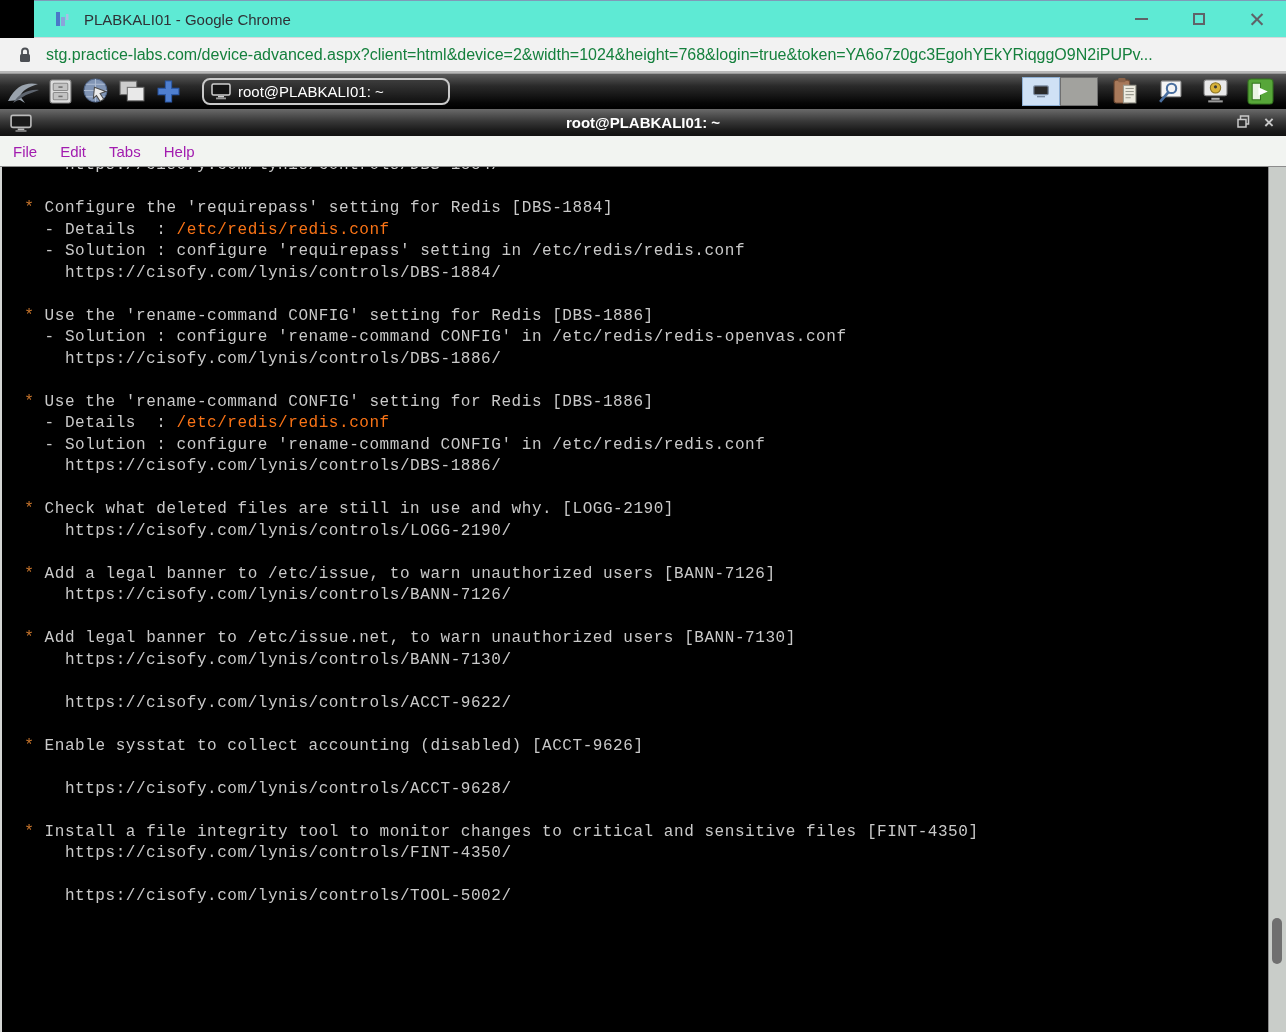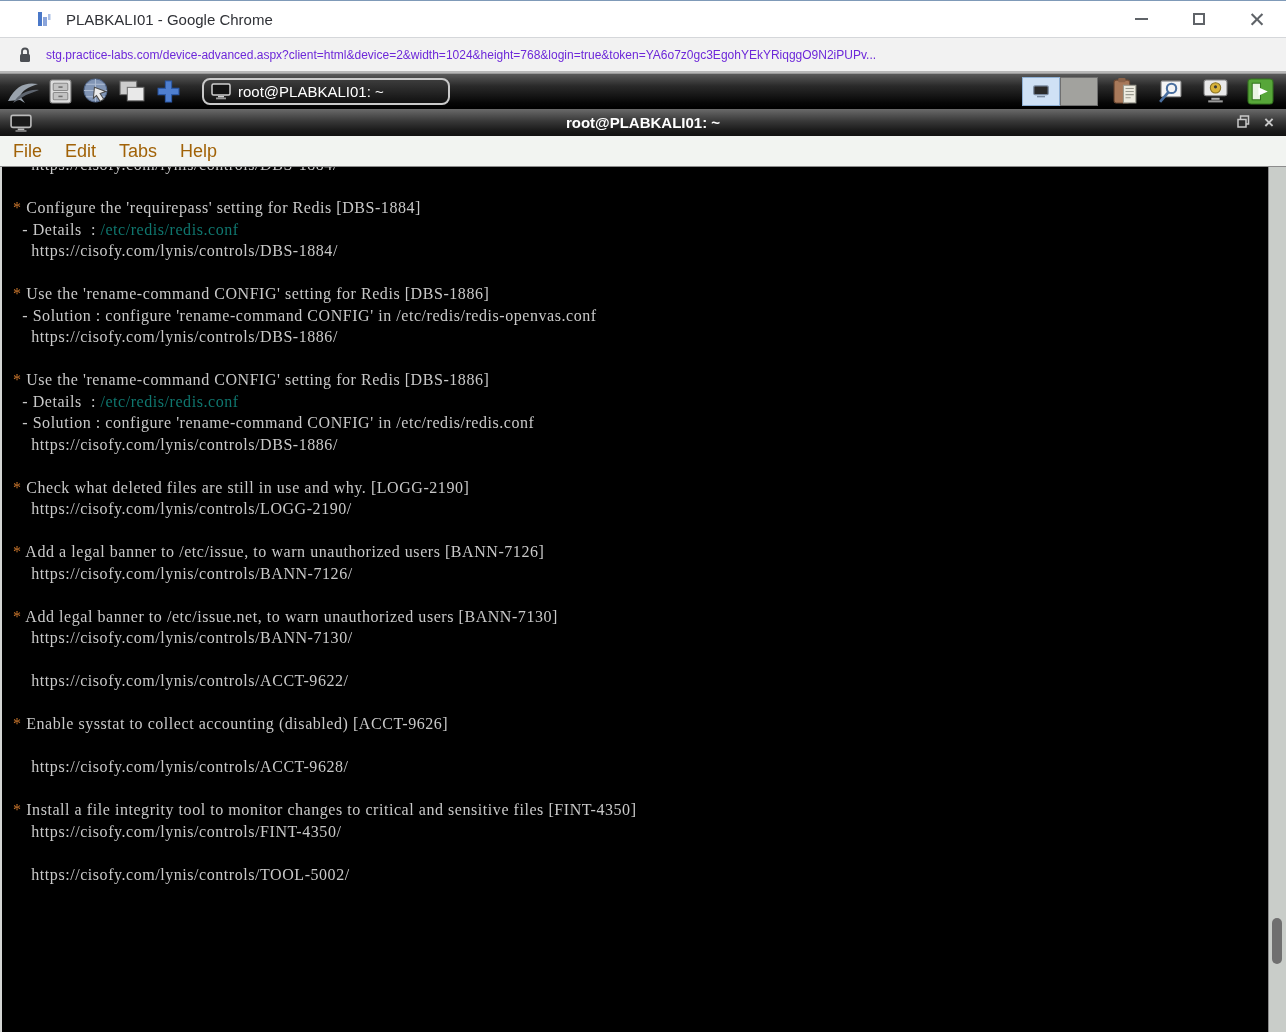--- a/index.html
+++ b/index.html
@@ -1,31 +1,31 @@
 <!DOCTYPE html>
 <html><head>
 <meta charset="utf-8">
 <style>
   * { margin:0; padding:0; box-sizing:border-box; }
   html,body { width:1286px; height:1032px; overflow:hidden; background:#000; font-family:"Liberation Sans", sans-serif; }
 
   
-  .chrome-titlebar { height:38px; background:#ffffff; border-top:1px solid #7f9ab8; border-bottom:1px solid #d5d7da; display:flex; align-items:center; padding-left:36px; }
+  .chrome-titlebar { height:38px; background:#5eead4; border-top:1px solid #7f9ab8; border-bottom:1px solid #d5d7da; display:flex; align-items:center; padding-left:20px;margin-left:34px; }
   .chrome-titlebar .favicon { width:16px; height:16px; margin-right:14px; }
   .chrome-title { font-size:15px; color:#2f3136; flex:1; }
   .chrome-controls { display:flex; height:100%; }
   .chrome-btn { width:58px; height:100%; display:flex; align-items:center; justify-content:center; color:#5f6368; cursor:default; }
   .min-bar { width:13px; height:2px; background:#5f6368; }
   .max-box { width:12px; height:12px; border:2px solid #5f6368; }
   .close-x { font-size:21px; line-height:1; color:#5f6368; font-weight:400; }
 
   
   .url-bar { height:35px; background:#f2f2f2; border-bottom:2px solid #b8b8b8; display:flex; align-items:center; padding-left:18px; }
   .url-lock { margin-right:14px; display:flex; }
-  .url-text { font-size:12px; color:#6d28d9; white-space:nowrap; overflow:hidden; }
+  .url-text { font-size:16px; color:#15803d; white-space:nowrap; overflow:hidden; }
 
   
   .taskbar { height:35px; border-top:1px solid #9a9a9a; background:linear-gradient(#5a5a5a 0%, #2a2a2a 35%, #060606 85%, #000 100%); display:flex; align-items:center; padding:0 6px; }
   .tb-icon { width:36px; height:30px; display:flex; align-items:center; justify-content:center; }
   .task-button { margin-left:16px; width:248px; height:27px; border:2px solid #c9c9c9; border-radius:8px; background:linear-gradient(#3c3c3c, #101010); display:flex; align-items:center; padding-left:7px; }
   .task-button .label { color:#fff; font-size:15px; margin-left:7px; white-space:nowrap; }
   .tb-spacer { flex:1; }
   .tray { display:flex; align-items:center; gap:9px; padding-right:2px; }
   .pager { display:flex; }
   .pager-pane { width:38px; height:29px; border:1px solid #6f6f6f; }
@@ -34,29 +34,29 @@
 
   
   .term-titlebar { height:28px; background:linear-gradient(#6a6a6a 0%, #383838 45%, #1a1a1a 80%, #111 100%); border-top:1px solid #000; display:flex; align-items:center; padding:0 10px; position:relative; }
   .term-title { position:absolute; left:0; right:0; text-align:center; color:#fff; font-weight:bold; font-size:15px; }
   .term-controls { position:absolute; right:12px; display:flex; gap:14px; align-items:center; }
   .t-min { width:11px; height:3px; background:#c9c9c9; }
   .t-close { color:#c9c9c9; font-weight:bold; font-size:17px; line-height:1; }
 
   
   .term-menubar { height:31px; background:#f2f4f1; border-bottom:1px solid #8c8c8c; display:flex; align-items:center; padding-left:13px; }
-  .menu-item { font-size:18px; color:#a16207; margin-right:23px; }
+  .menu-item { font-size:15px; color:#a21caf; margin-right:23px; }
 
   
   .terminal-area { position:relative; height:865px; background:#000; border-left:2px solid #d4d6d4; overflow:hidden; }
-  .term-body { position:relative; top:-11px; padding-left:2px; font-family:Liberation Serif, serif; font-size:16px; letter-spacing:0.55px; }
+  .term-body { position:relative; top:-11px; padding-left:2px; font-family:Liberation Mono, monospace; font-size:16px; letter-spacing:0.55px; }
   .term-line { height:21.5px; white-space:pre; }
   .c-default { color:#c9c9c9; }
   .c-orange { color:#c8752c; }
-  .c-cyan { color:#0f766e; }
+  .c-cyan { color:#f97316; }
 
   .term-scrollbar { position:absolute; top:0; right:0; width:18px; height:100%; background:#c9cdc9; border-left:1px solid #8a8a8a; }
   .term-thumb { position:absolute; left:3px; top:751px; width:10px; height:46px; background:#6f6f6f; border-radius:5px; }
 </style>
 </head>
 <body>
 
 <div class="chrome-titlebar">
   <svg class="favicon" viewBox="0 0 16 16">
     <rect x="2" y="1" width="4" height="14" fill="#4a78c8"></rect>
@@ -202,20 +202,21 @@
     <span class="menu-item">Tabs</span>
     <span class="menu-item">Help</span>
   </div>
 
 <div class="terminal-area">
   <div class="term-body">
       <div class="term-line"><span class="c-default">      https://cisofy.com/lynis/controls/DBS-1884/</span></div>
       <div class="term-line"></div>
       <div class="term-line"><span class="c-default">  </span><span class="c-orange">*</span><span class="c-default"> Configure the 'requirepass' setting for Redis [DBS-1884]</span></div>
       <div class="term-line"><span class="c-default">    - Details  : </span><span class="c-cyan">/etc/redis/redis.conf</span></div>
+      <div class="term-line"><span class="c-default">    - Solution : configure 'requirepass' setting in /etc/redis/redis.conf</span></div>
       <div class="term-line"><span class="c-default">      https://cisofy.com/lynis/controls/DBS-1884/</span></div>
       <div class="term-line"></div>
       <div class="term-line"><span class="c-default">  </span><span class="c-orange">*</span><span class="c-default"> Use the 'rename-command CONFIG' setting for Redis [DBS-1886]</span></div>
       <div class="term-line"><span class="c-default">    - Solution : configure 'rename-command CONFIG' in /etc/redis/redis-openvas.conf</span></div>
       <div class="term-line"><span class="c-default">      https://cisofy.com/lynis/controls/DBS-1886/</span></div>
       <div class="term-line"></div>
       <div class="term-line"><span class="c-default">  </span><span class="c-orange">*</span><span class="c-default"> Use the 'rename-command CONFIG' setting for Redis [DBS-1886]</span></div>
       <div class="term-line"><span class="c-default">    - Details  : </span><span class="c-cyan">/etc/redis/redis.conf</span></div>
       <div class="term-line"><span class="c-default">    - Solution : configure 'rename-command CONFIG' in /etc/redis/redis.conf</span></div>
       <div class="term-line"><span class="c-default">      https://cisofy.com/lynis/controls/DBS-1886/</span></div>

